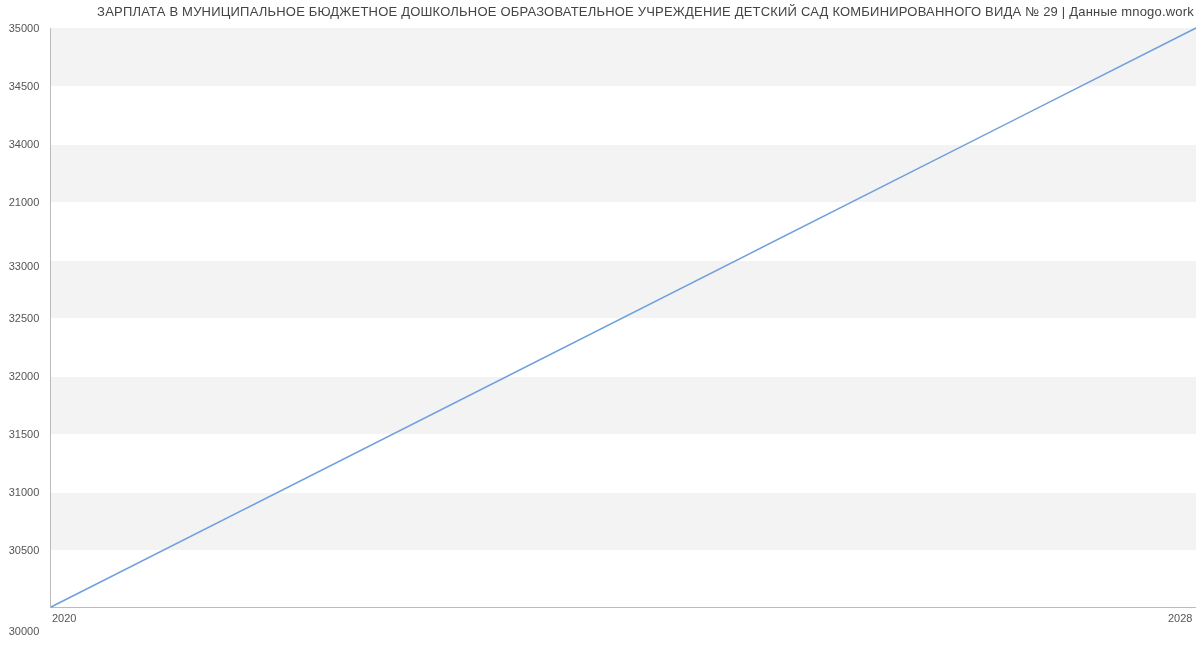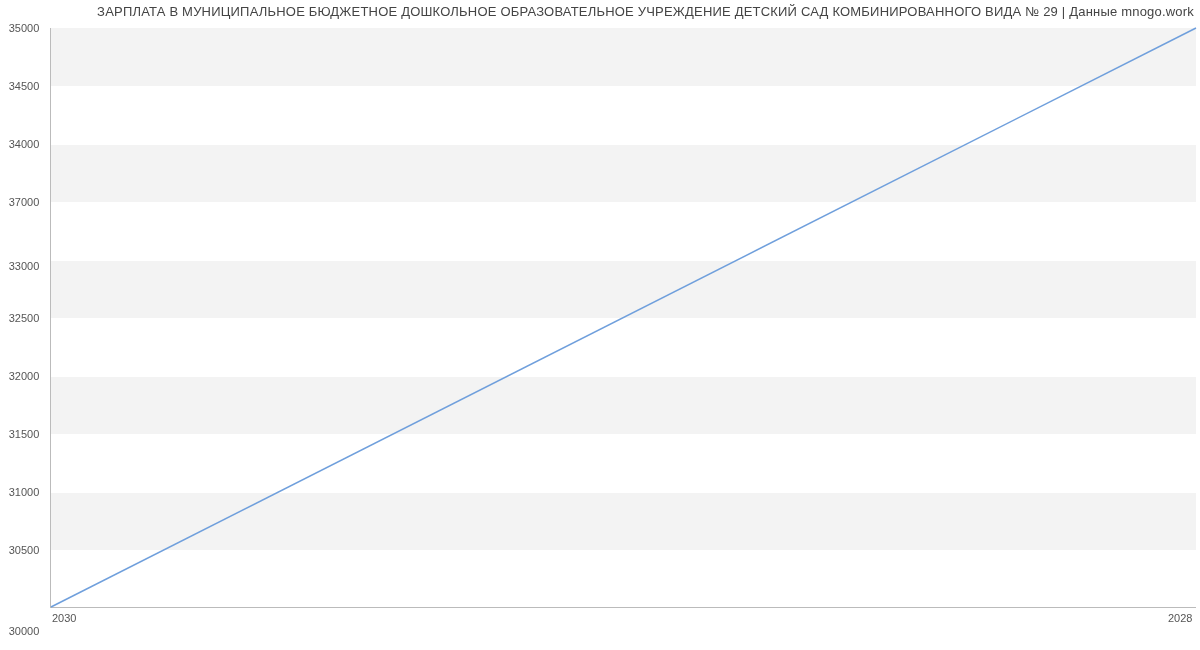--- a/index.html
+++ b/index.html
@@ -75,26 +75,26 @@
 <div class="chart-wrap">
   <div class="title">ЗАРПЛАТА В МУНИЦИПАЛЬНОЕ БЮДЖЕТНОЕ ДОШКОЛЬНОЕ ОБРАЗОВАТЕЛЬНОЕ УЧРЕЖДЕНИЕ ДЕТСКИЙ САД КОМБИНИРОВАННОГО ВИДА № 29 | Данные mnogo.work</div>
 
   <div class="ytick" style="top:631px">30000</div>
   <div class="ytick" style="top:550px">30500</div>
   <div class="ytick" style="top:492px">31000</div>
   <div class="ytick" style="top:434px">31500</div>
   <div class="ytick" style="top:376px">32000</div>
   <div class="ytick" style="top:318px">32500</div>
   <div class="ytick" style="top:266px">33000</div>
-  <div class="ytick" style="top:202px">37000</div>
+  <div class="ytick" style="top:202px">21000</div>
   <div class="ytick" style="top:144px">34000</div>
   <div class="ytick" style="top:86px">34500</div>
   <div class="ytick" style="top:28px">35000</div>
 
-  <div class="xtick" style="left:52px">2030</div>
+  <div class="xtick" style="left:52px">2020</div>
   <div class="xtick" style="left:1168px">2028</div>
 
   <div class="plot">
 
     <div class="band" style="top:0px;height:58px"></div>
     <div class="band" style="top:116px;height:58px"></div>
     <div class="band" style="top:232px;height:58px"></div>
     <div class="band" style="top:348px;height:58px"></div>
     <div class="band" style="top:464px;height:58px"></div>
 

